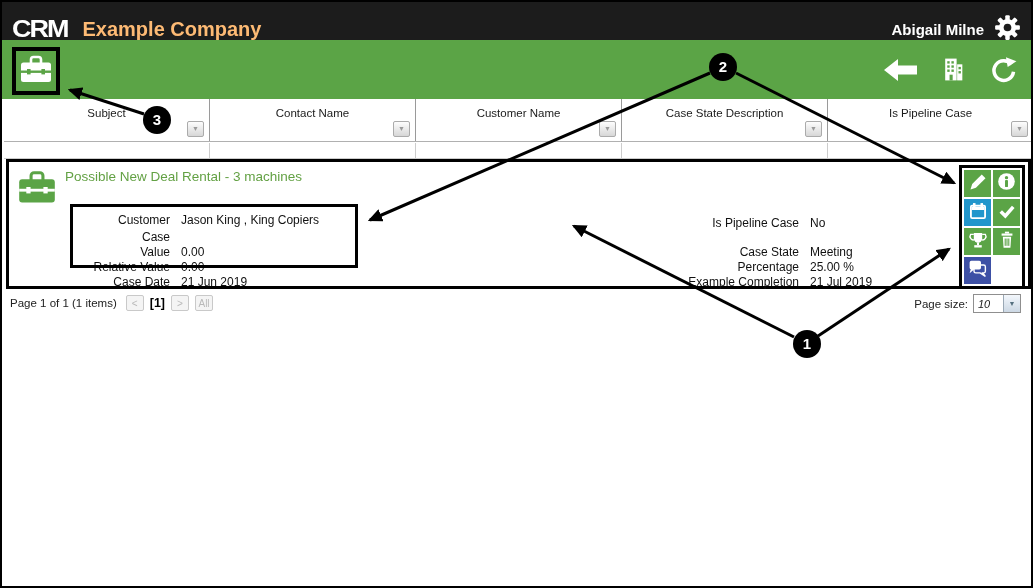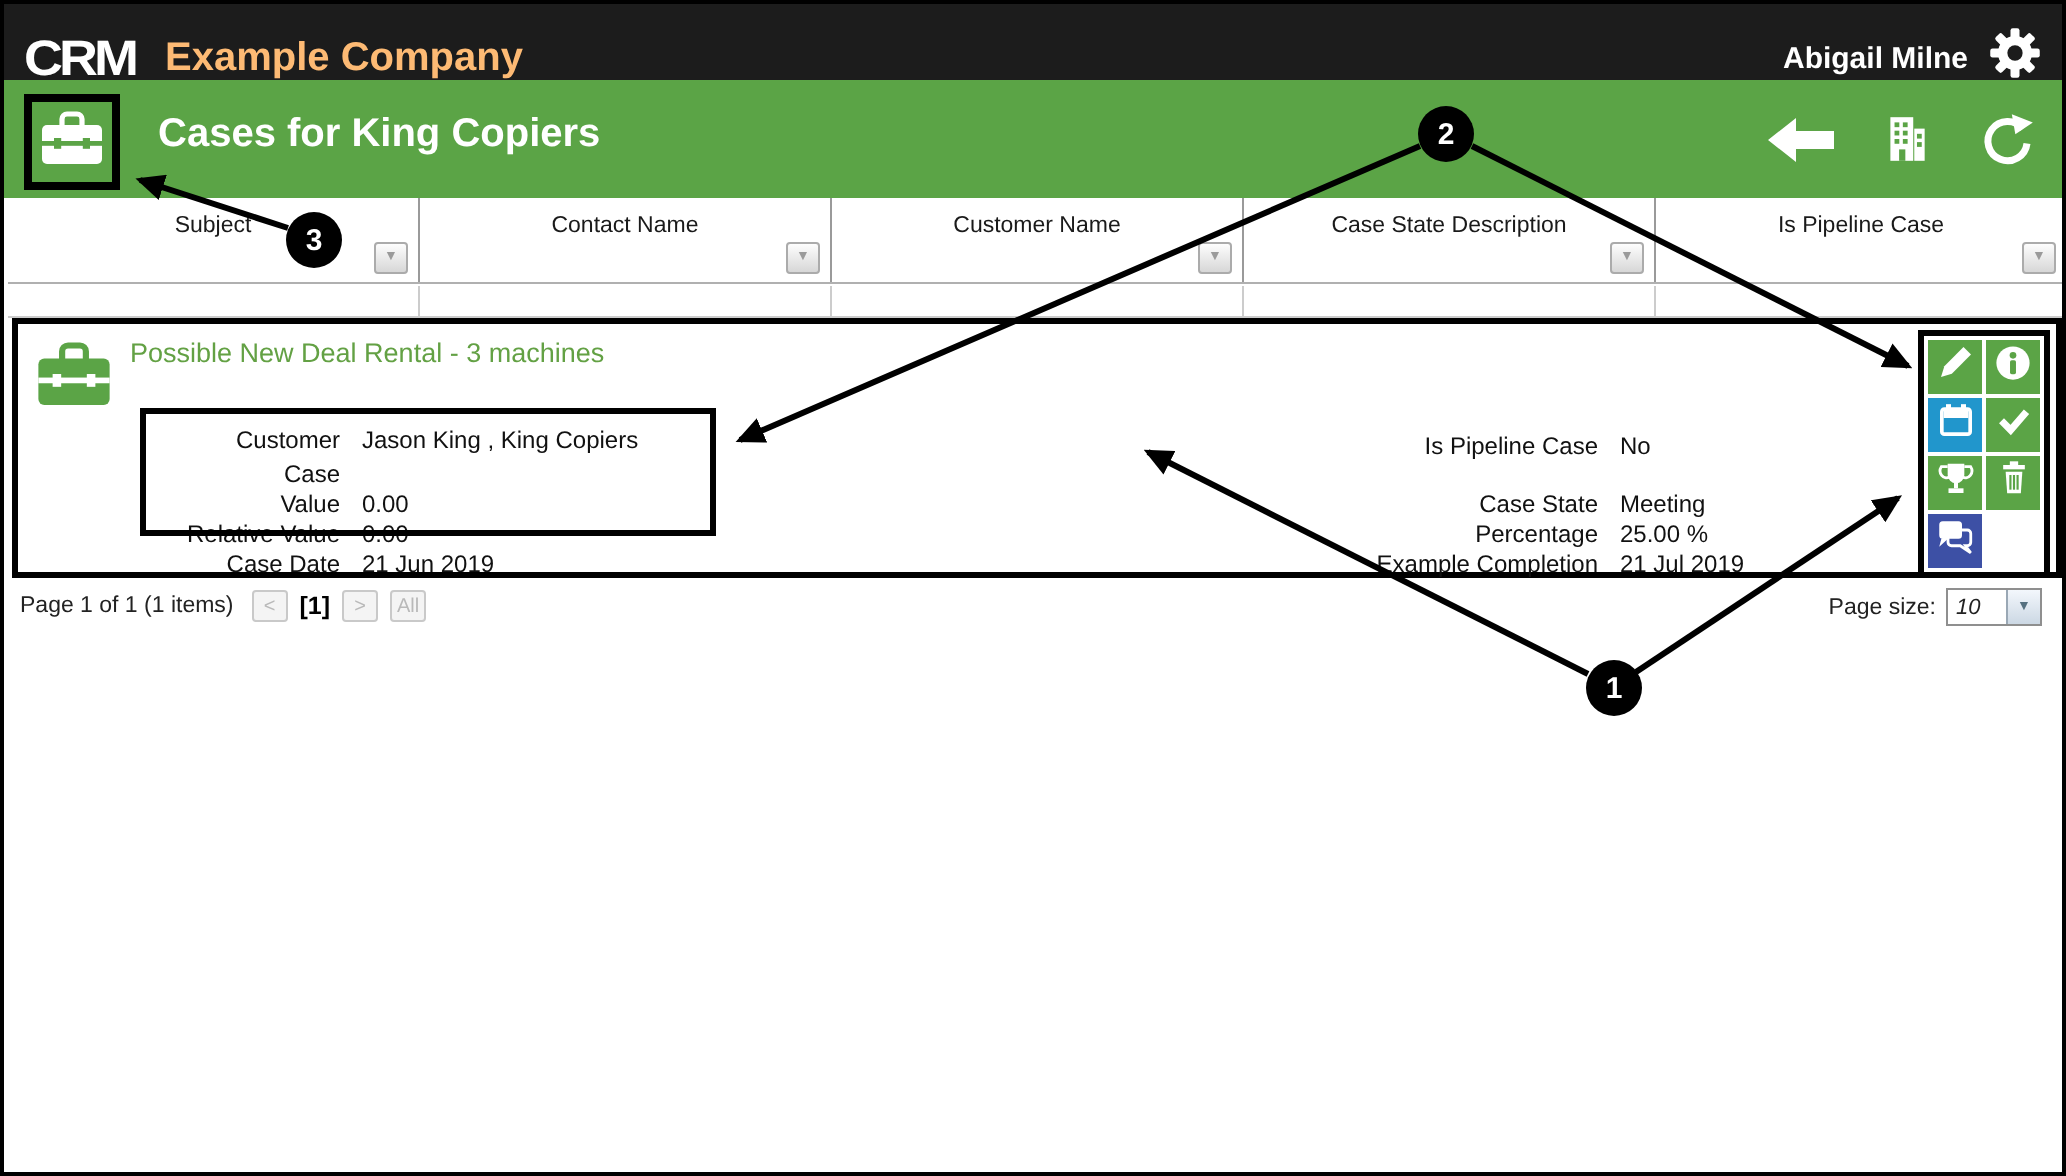--- a/index.html
+++ b/index.html
@@ -114,21 +114,20 @@
       <span>
         <svg width="34" height="32" viewBox="0 0 34 32">
           <path d="M12 10 V6.5 a2.5 2.5 0 0 1 2.5-2.5 h5 a2.5 2.5 0 0 1 2.5 2.5 V10" fill="none" stroke="#fff" stroke-width="2.6"></path>
           <rect x="2" y="9.5" width="30" height="19.5" rx="2.5" fill="#fff"></rect>
           <rect x="2" y="17.5" width="30" height="2.4" fill="#5ba446"></rect>
           <rect x="8" y="16" width="3.6" height="5.4" fill="#5ba446"></rect>
           <rect x="22.4" y="16" width="3.6" height="5.4" fill="#5ba446"></rect>
         </svg>
       </span>
     </div>
-    <div class="page-title">Cases for King Copiers</div>
     <div class="gb-icons">
       <span class="gb-btn">
         <svg width="34" height="26" viewBox="0 0 34 26">
           <polygon points="0,13 14,2 14,8.5 33,8.5 33,17.5 14,17.5 14,24" fill="#fff"></polygon>
         </svg>
       </span>
       <span class="gb-btn">
         <svg width="27" height="27" viewBox="0 0 26 26">
           <rect x="5" y="2.5" width="11" height="21" fill="#fff"></rect>
           <rect x="16.5" y="8" width="5" height="15.5" fill="#fff"></rect>

